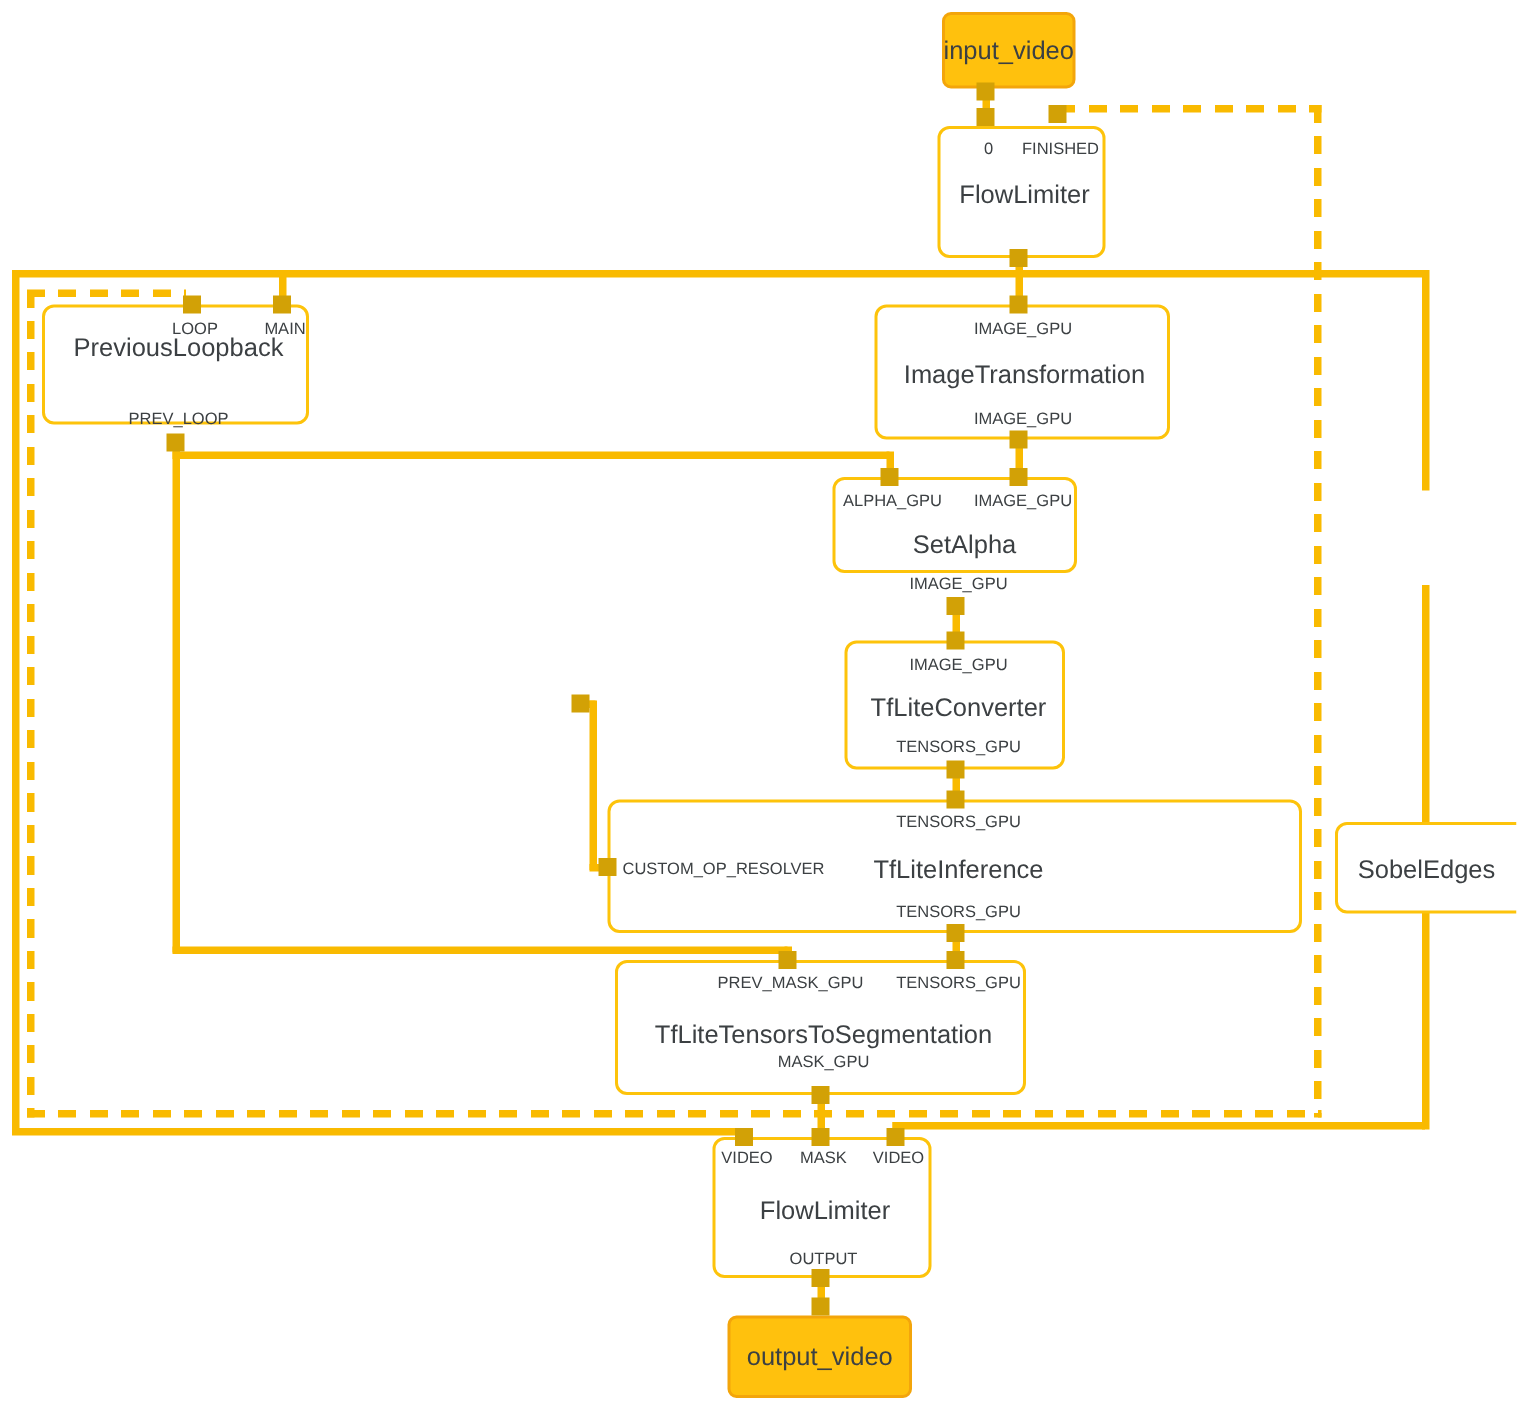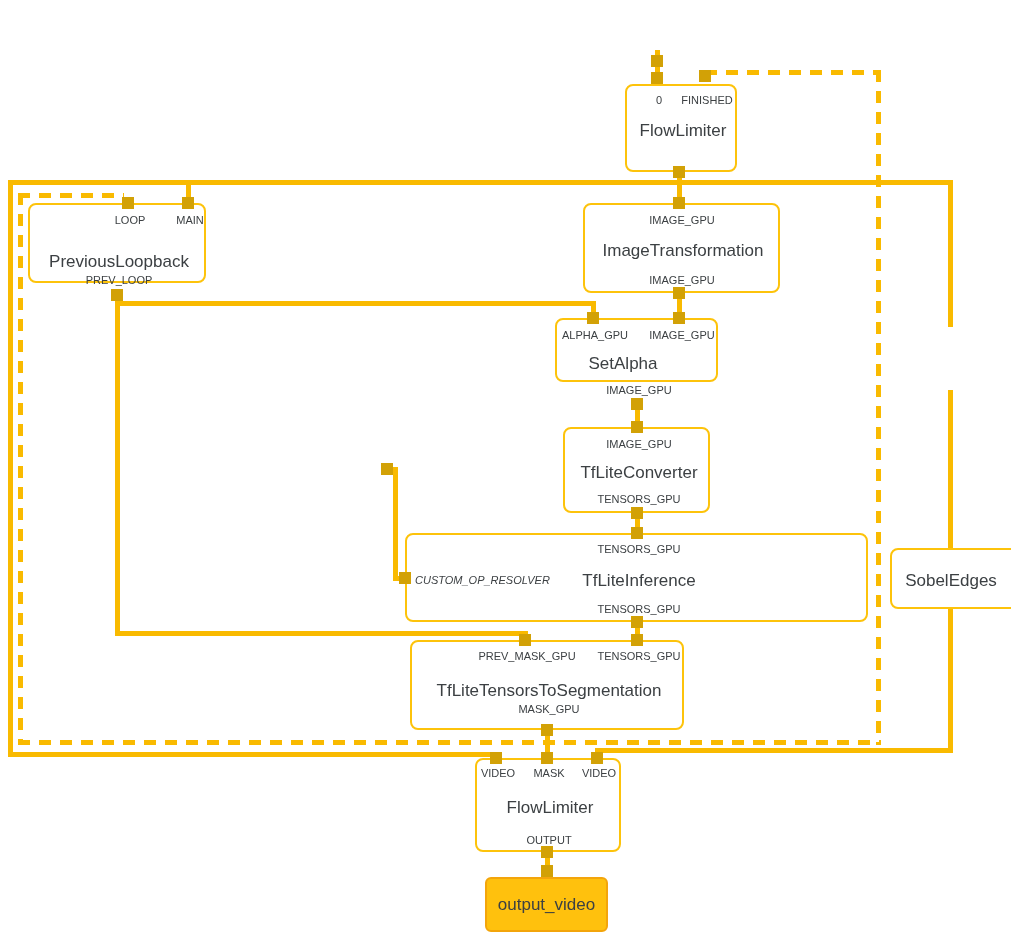--- a/index.html
+++ b/index.html
@@ -19,21 +19,21 @@
   
   .node{position:absolute;background:#ffffff;border:2px solid #FDC30B;border-radius:8px;
     box-sizing:border-box;z-index:4;}
   
   .io{position:absolute;background:#FFC10D;border:2px solid #F3A50B;border-radius:6px;
     box-sizing:border-box;z-index:4;display:flex;align-items:center;justify-content:center;
     font-size:17px;color:#3C4043;white-space:nowrap;}
   .plabel{position:absolute;transform:translate(-50%,-50%);font-size:11px;line-height:1;
     white-space:nowrap;color:#3C4043;}
   .plabel-left{position:absolute;transform:translateY(-50%);font-size:11px;line-height:1;
-    white-space:nowrap;color:#3C4043;font-style:italic;}
+    white-space:nowrap;color:#3C4043;}
   .title{position:absolute;transform:translate(-50%,-50%);font-size:17px;line-height:1;
     white-space:nowrap;color:#3C4043;}
 </style>
 </head>
 <body>
 
 <div class="canvas">
 
   <div class="seg" style="left:655px;top:50px;width:5px;height:34px"></div>
   <div class="seg" style="left:677px;top:166px;width:5px;height:37px"></div>
@@ -61,44 +61,47 @@
   <div class="seg" style="left:635px;top:616px;width:5px;height:20px"></div>
   <div class="seg" style="left:545px;top:724px;width:5px;height:30px"></div>
   <div class="seg" style="left:545px;top:846px;width:5px;height:21px"></div>
 
   <div class="dash-h" style="left:705px;top:70px;width:176px"></div>
   <div class="dash-v" style="left:876px;top:70px;height:675px"></div>
   <div class="dash-h" style="left:18px;top:740px;width:863px"></div>
   <div class="dash-v" style="left:18px;top:193px;height:552px"></div>
   <div class="dash-h" style="left:18px;top:193px;width:106px"></div>
 
+  <div class="io" style="left:628px;top:8px;width:89px;height:51px">
+    <span>input_video</span>
+  </div>
 
   <div class="node" style="left:625px;top:84px;width:112px;height:88px">
     <span class="plabel" style="left:32px;top:14px">0</span>
     <span class="plabel" style="left:80px;top:14px">FINISHED</span>
     <span class="title" style="left:56px;top:44px">FlowLimiter</span>
   </div>
 
   <div class="node" style="left:28px;top:203px;width:178px;height:80px">
     <span class="plabel" style="left:100px;top:15px">LOOP</span>
     <span class="plabel" style="left:160px;top:15px">MAIN</span>
-    <span class="title" style="left:89px;top:56px">PreviousLoopback</span>
+    <span class="title" style="left:89px;top:27px">PreviousLoopback</span>
     <span class="plabel" style="left:89px;top:75px">PREV_LOOP</span>
   </div>
 
   <div class="node" style="left:583px;top:203px;width:197px;height:90px">
     <span class="plabel" style="left:97px;top:15px">IMAGE_GPU</span>
     <span class="title" style="left:98px;top:45px">ImageTransformation</span>
     <span class="plabel" style="left:97px;top:75px">IMAGE_GPU</span>
   </div>
 
   <div class="node" style="left:555px;top:318px;width:163px;height:64px">
     <span class="plabel" style="left:38px;top:15px">ALPHA_GPU</span>
     <span class="plabel" style="left:125px;top:15px">IMAGE_GPU</span>
-    <span class="title" style="left:66px;top:43px">SetAlpha</span>
+    <span class="title" style="left:86px;top:43px">SetAlpha</span>
     <span class="plabel" style="left:82px;top:70px">IMAGE_GPU</span>
   </div>
 
   <div class="node" style="left:563px;top:427px;width:147px;height:86px">
     <span class="plabel" style="left:74px;top:15px">IMAGE_GPU</span>
     <span class="title" style="left:74px;top:43px">TfLiteConverter</span>
     <span class="plabel" style="left:74px;top:70px">TENSORS_GPU</span>
   </div>
 
 

